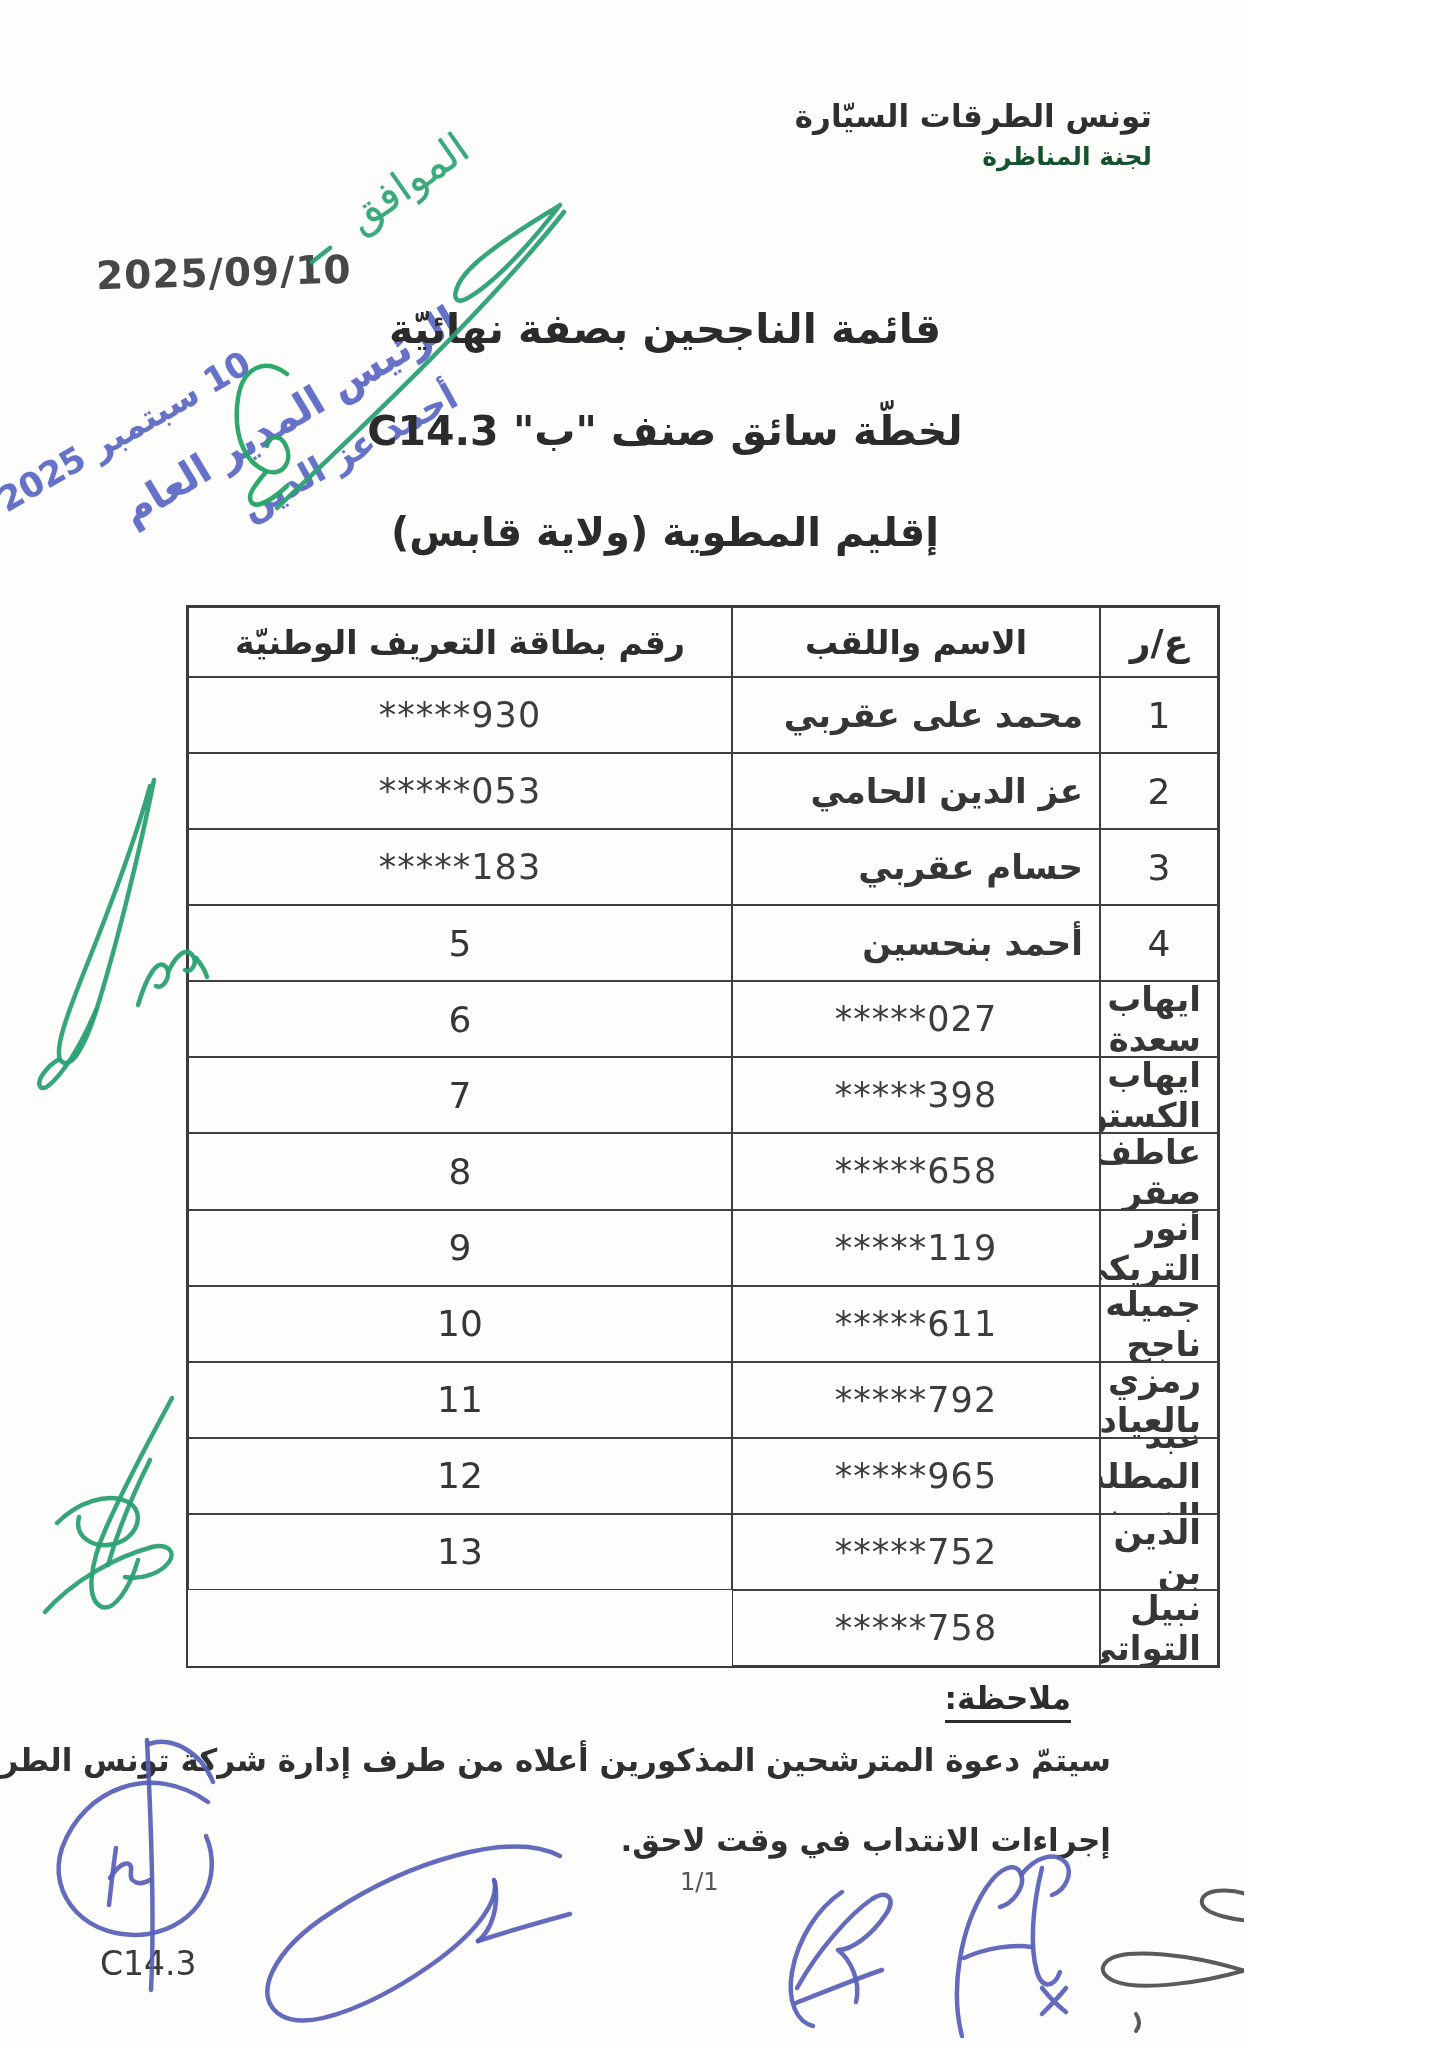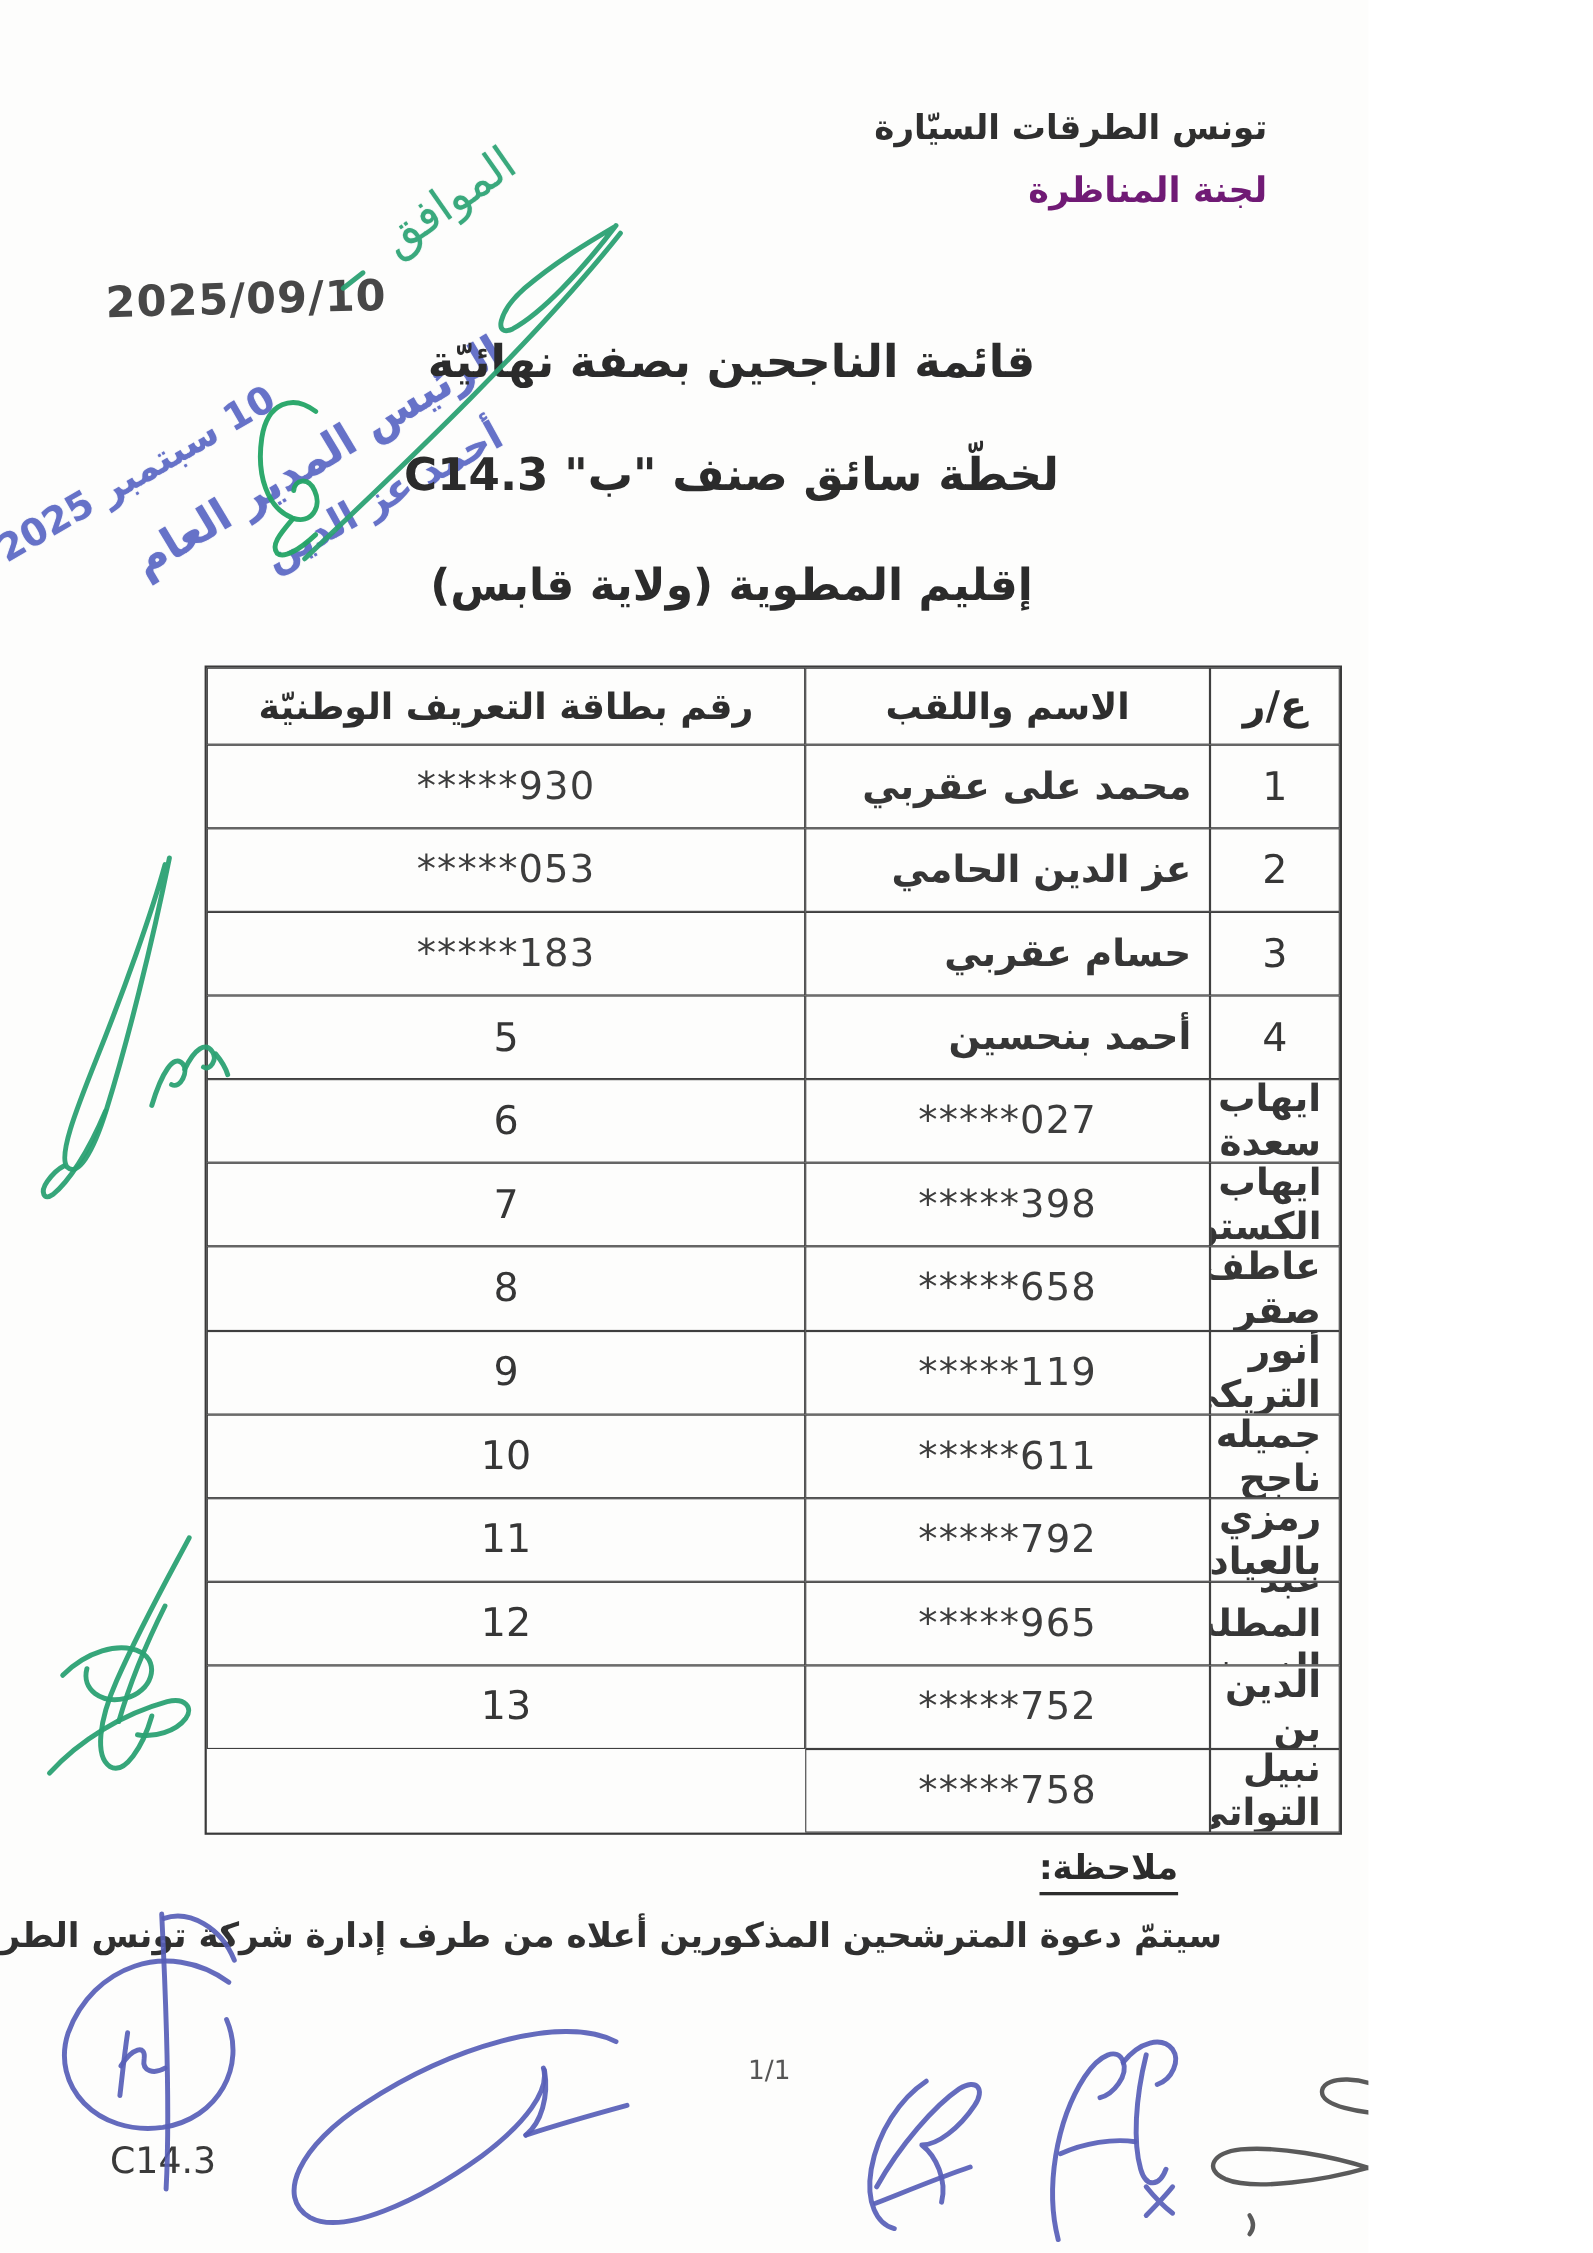--- a/index.html
+++ b/index.html
@@ -4,21 +4,21 @@
 <style>
   html,body{margin:0;padding:0;background:#ffffff;}
   #page{
     position:relative;width:1244px;height:2048px;background:#fdfdfc;
     font-family:"DejaVu Sans",sans-serif;color:#2e2e2e;overflow:hidden;
   }
   .abs{position:absolute;}
   
   #org-block{top:98px;right:92px;text-align:right;direction:rtl;}
   #org-name{font-size:31px;font-weight:700;color:#2f2f2f;}
-  #committee-name{font-size:32px;font-weight:700;color:#701a75;margin-top:20px;padding-left:36px;}
+  #committee-name{font-size:25px;font-weight:700;color:#14532d;margin-top:8px;padding-left:36px;}
   #approval-date{left:96px;top:250px;font-size:39px;font-weight:700;color:#474747;
     letter-spacing:1px;transform:rotate(-1.5deg);}
   
   .green-ink{color:#2aa273;}
   #approval-word{left:295px;top:158px;width:225px;text-align:center;direction:rtl;
     font-size:42px;transform:rotate(-35deg);letter-spacing:2px;opacity:.92;
     text-shadow:0 0 1px rgba(42,162,115,.55);}
   
   .stamp{color:#5663c3;opacity:.9;text-shadow:0 0 1px rgba(86,99,195,.55);direction:rtl;white-space:nowrap;}
   #stamp-date{left:48px;top:455px;width:230px;font-size:34px;font-weight:700;
@@ -137,20 +137,21 @@
     <div class="cell name">محي الدين بن ناجي</div>
     <div class="cell id">*****752</div>
 
     <div class="cell idx">13</div>
     <div class="cell name">نبيل التواتي</div>
     <div class="cell id">*****758</div>
   </div>
 
   <div class="abs" id="note-label">ملاحظة:</div>
   <div class="abs note-line" id="note-line-1">سيتمّ دعوة المترشحين المذكورين أعلاه من طرف إدارة شركة تونس الطرقات السيّارة لإتمام</div>
+  <div class="abs note-line" id="note-line-2">إجراءات الانتداب في وقت لاحق.</div>
 
   <div class="abs" id="page-number">1/1</div>
   <div class="abs" id="category-code">C14.3</div>
 
   <svg class="abs" id="signatures-overlay" viewBox="0 0 1448 2048">
 
     <g>
       <path class="pen-green" d="M 312,262 l 18,-14"></path>
       <path class="pen-green" d="M 560,205 C 528,247 492,285 466,299 C 449,307 452,284 477,262 C 505,238 537,219 559,206"></path>
       <path class="pen-green" d="M 277,508 C 340,448 480,318 564,212"></path>

